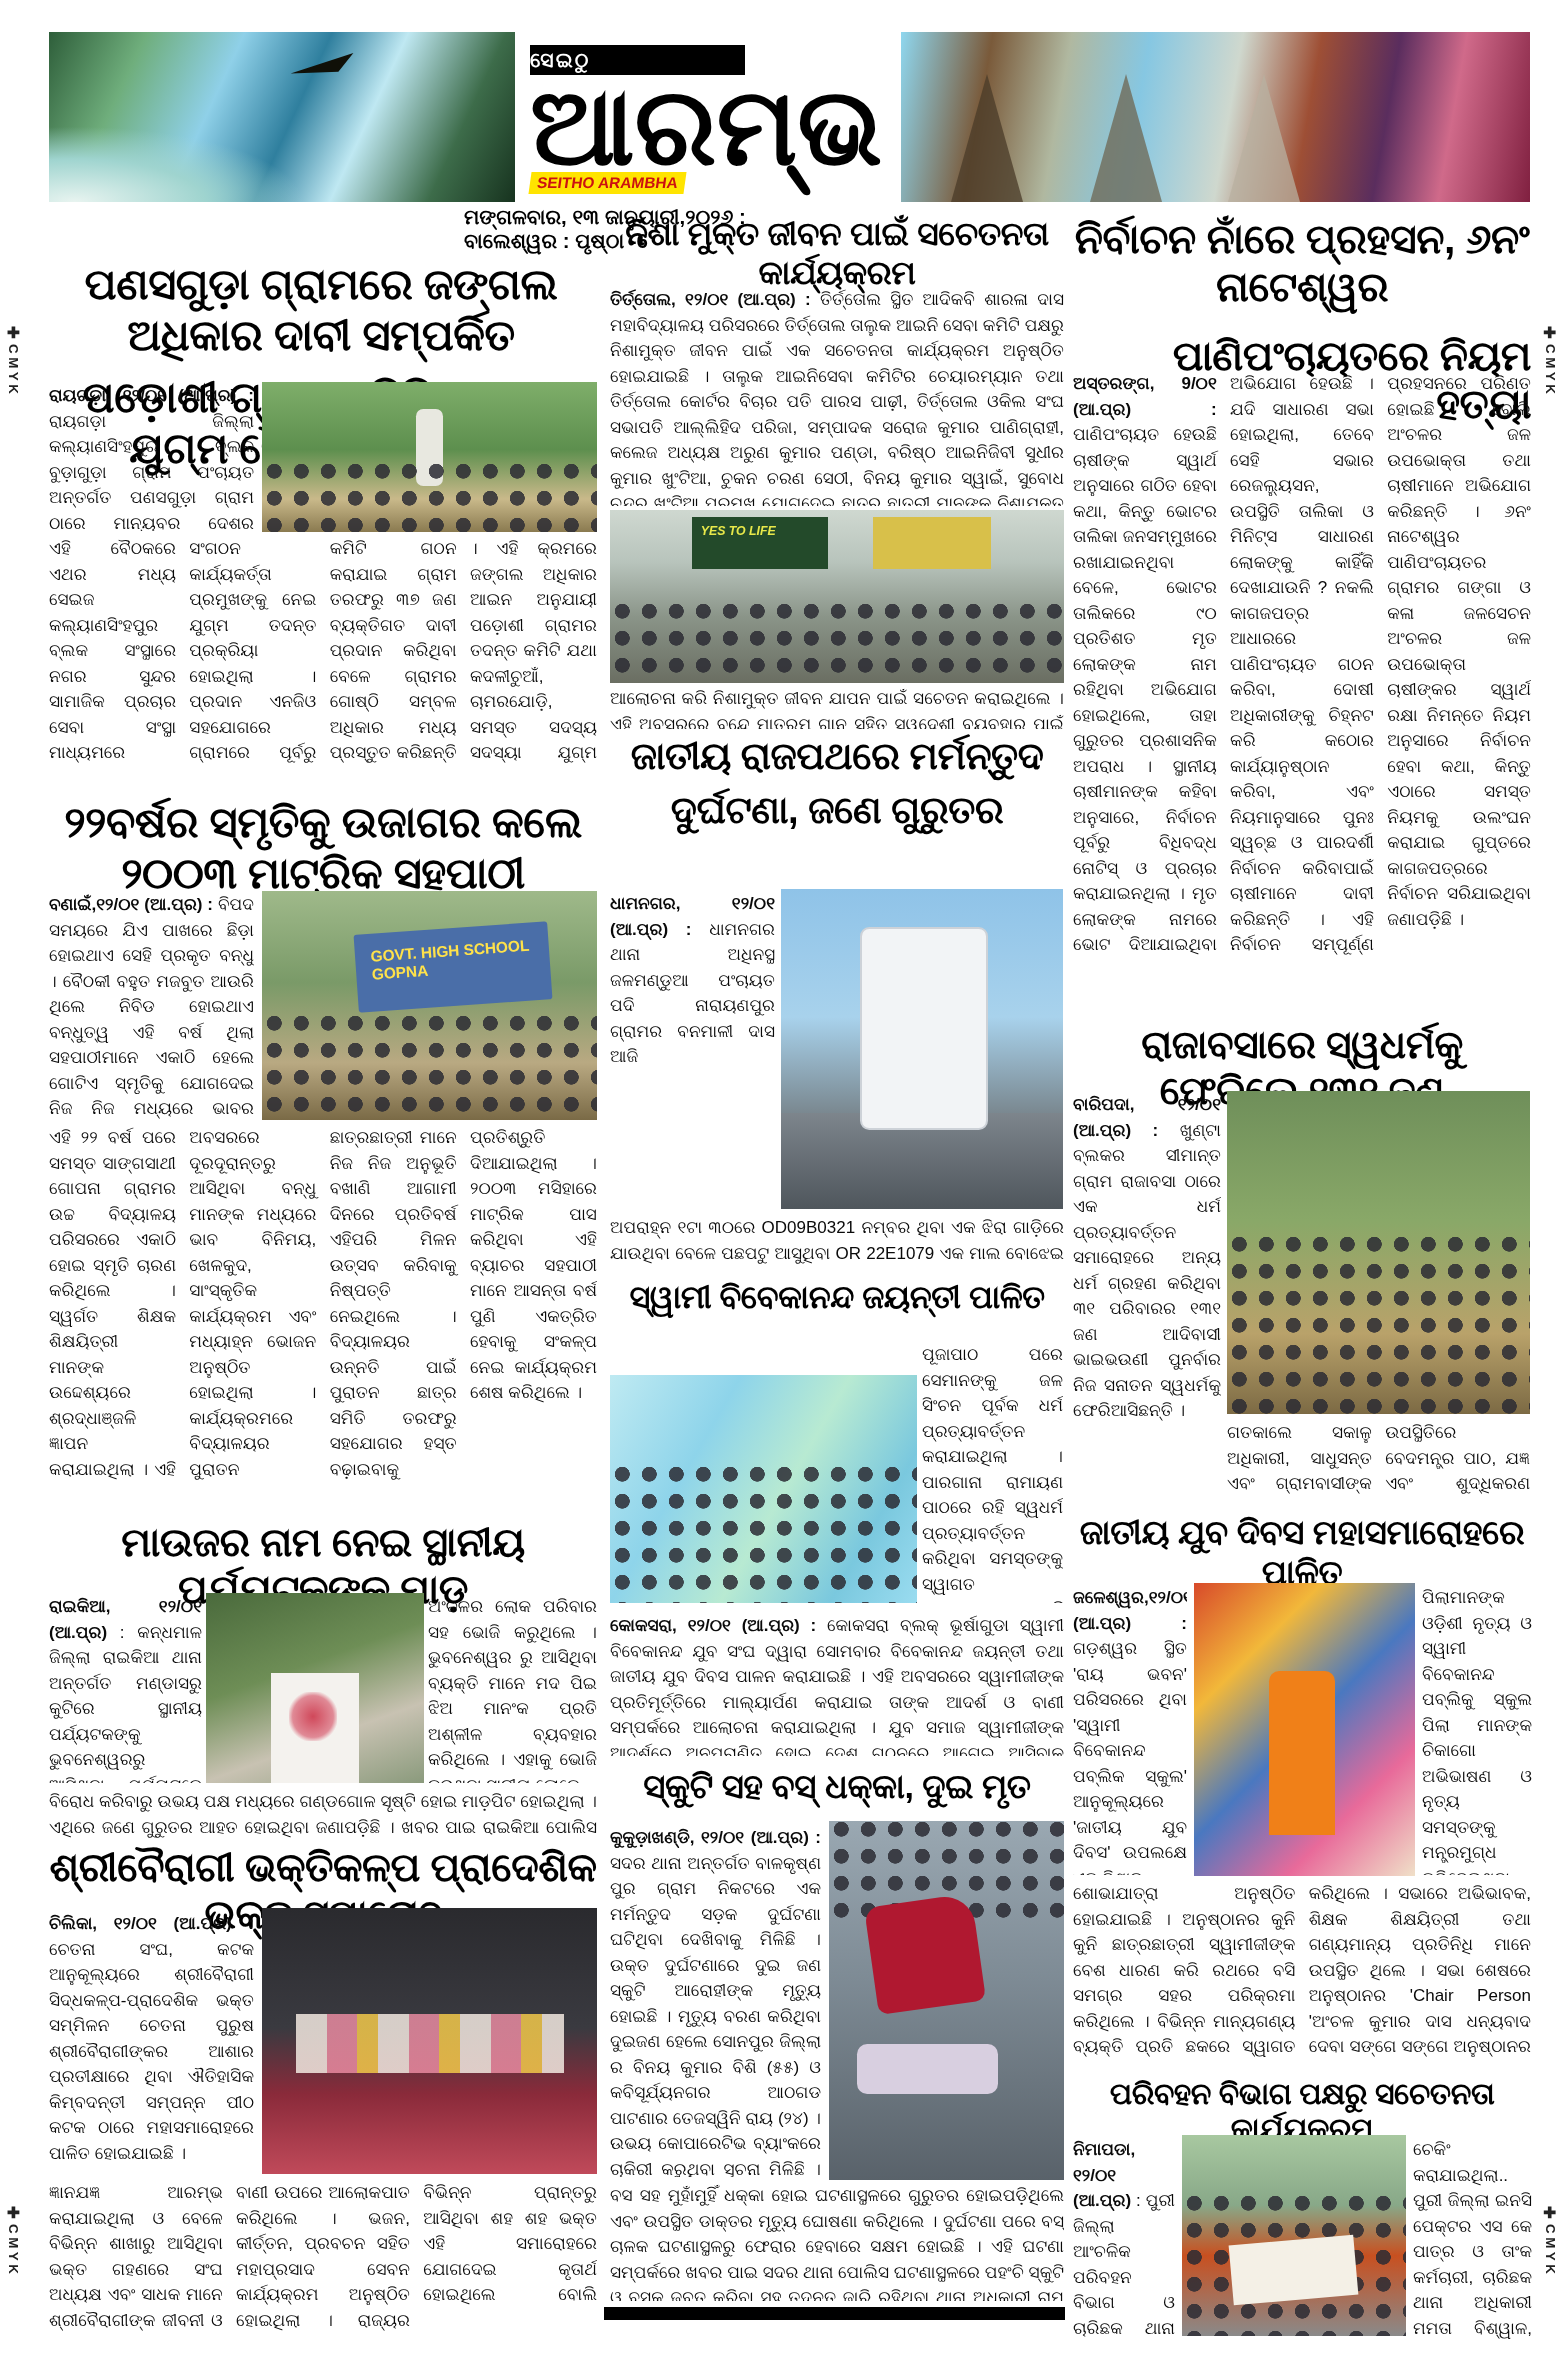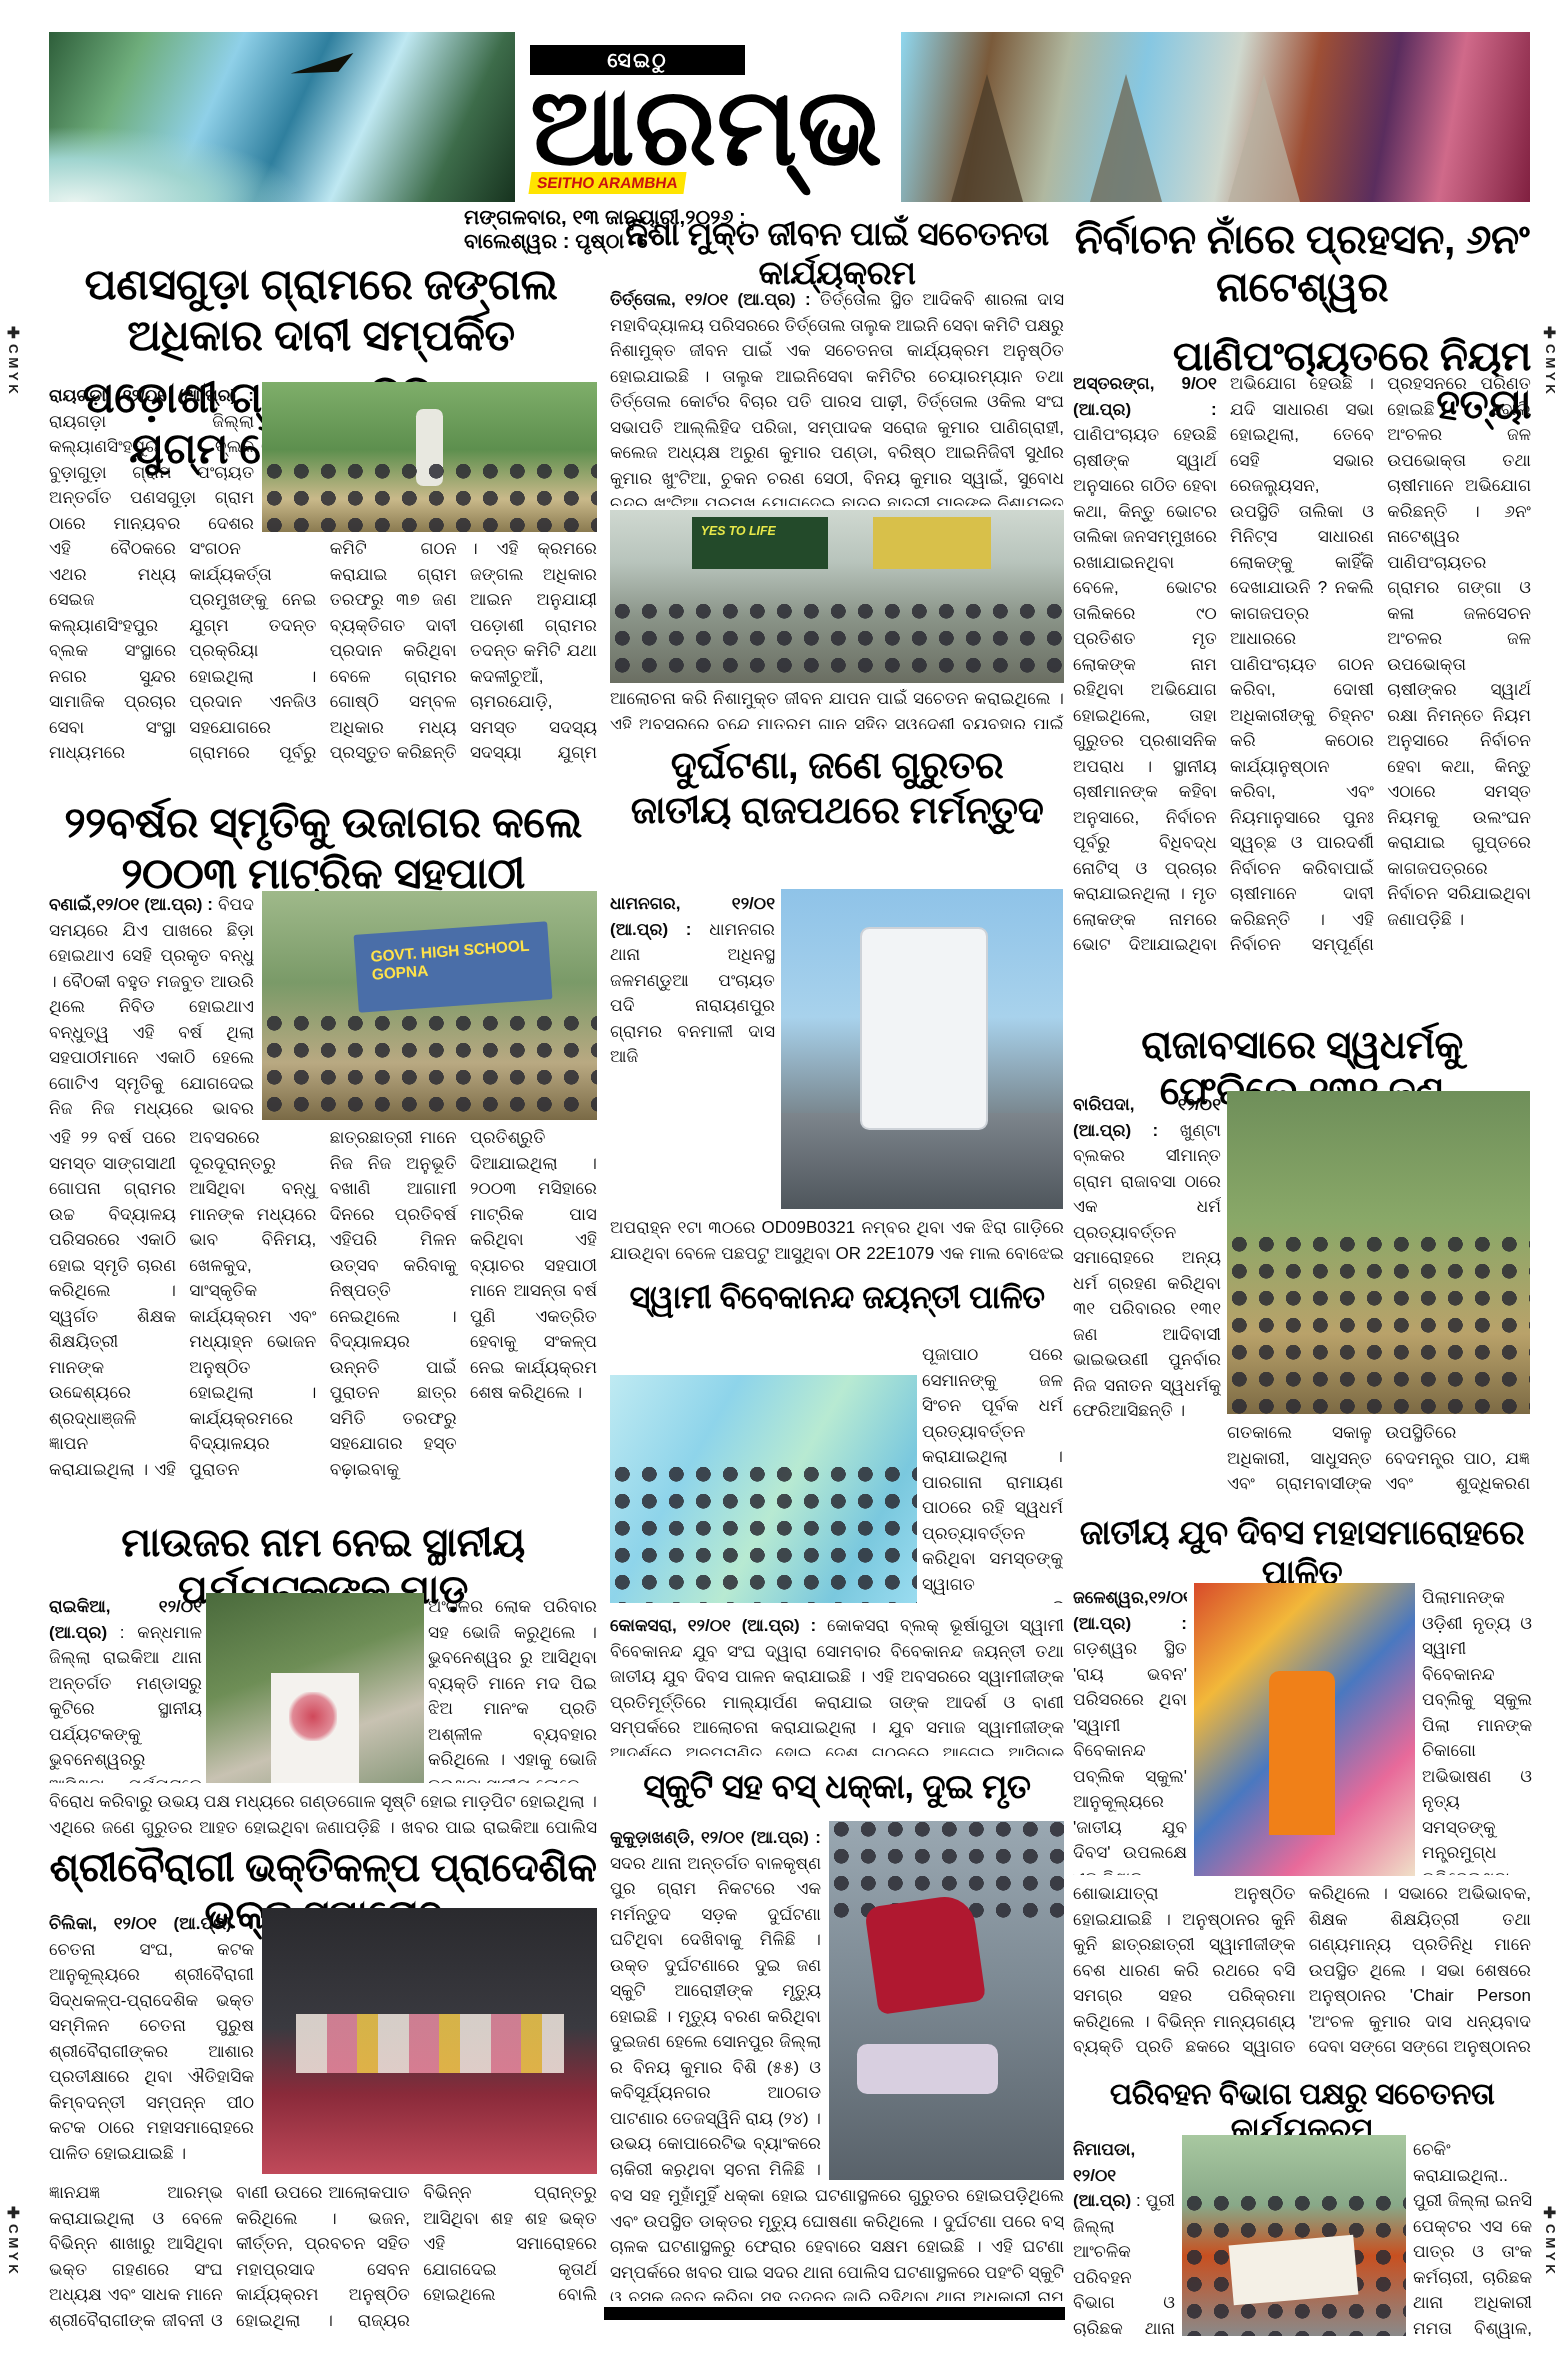--- a/index.html
+++ b/index.html
@@ -12,21 +12,21 @@
   
   .mast-photo{position:absolute;top:32px;height:170px;overflow:hidden;}
   #mastL{left:49px;width:466px;background:linear-gradient(115deg,#2e5e3a 0%,#6fae7c 18%,#8fd0e8 36%,#2f7f9e 52%,#bfe8f2 66%,#3d6c4a 84%,#17331f 100%);}
   #mastL .bird{position:absolute;left:52%;top:18%;width:0;height:0;border-left:46px solid transparent;border-right:20.5px solid transparent;border-top:13.3px solid #101008;transform:rotate(-18deg);}
   #mastL .shore{position:absolute;left:0;bottom:0;width:55%;height:45%;background:radial-gradient(ellipse at 10% 100%,#e8f4f0 0%,#9fd4cf 40%,transparent 70%);}
   #mastR{left:901px;width:629px;background:linear-gradient(100deg,#8fd7ef 0%,#7a5a3a 14%,#b0b8a0 26%,#86c7e2 38%,#cfd8ce 52%,#9e4f35 64%,#5a2d5e 76%,#d06a8a 86%,#802040 100%);}
   #mastR .temple{position:absolute;bottom:0;width:0;height:0;border-left:36px solid transparent;border-right:36px solid transparent;border-bottom:128px solid #4a3b28;opacity:.75;}
   #mastR .t1{left:8%;}
   #mastR .t2{left:30%;border-bottom-color:#6e6652;height:0;}
   #mastR .t3{left:52%;border-bottom-color:#b8b0a0;}
-  #mastHead{position:absolute;left:530px;top:45px;width:215px;text-align:center;}
+  #mastHead{position:absolute;left:530px;top:45px;width:215px;text-align:left;}
   #mastBar{background:#000;color:#fff;font-size:20.5px;font-weight:bold;padding:3.1px 0;letter-spacing:2px;}
   #mastTitle{font-size:108px;font-weight:bold;color:#000000;line-height:.95;margin-top:2px;font-family:"Liberation Serif",serif;}
   #mastTag{position:absolute;left:0px;top:127px;background:#ffe400;color:#cc1111;font-size:15.4px;font-weight:bold;padding:2px 7.2px;transform:skewX(-8deg);white-space:nowrap;}
   #mastDate{position:absolute;left:464px;top:205px;width:359px;font-size:20.5px;font-weight:bold;color:#000;}
   
   .art{position:absolute;}
   .hl{font-weight:bold;color:#000;text-align:center;line-height:1.18;letter-spacing:-0.5px;}
   .txt{font-size:17px;line-height:1.5;text-align:justify;color:#0a0a0a;}
   .txt b.dl{font-weight:bold;}
   .cols2{column-count:2;column-gap:13.3px;}
@@ -179,22 +179,22 @@
     <div class="stage"></div>
     <div class="stage2"></div>
     <span class="bnr" style="left:20%;top:8%;color:#e8e84a;font-size:12.3px;font-style:italic;">YES TO LIFE</span>
     <div class="crowd"></div>
   </div>
   <div class="art txt" style="left:610px;top:686px;width:454px;height:43px;overflow:hidden;">
     <span>ଆଲୋଚନା କରି ନିଶାମୁକ୍ତ ଜୀବନ ଯାପନ ପାଇଁ ସଚେତନ କରାଇଥିଲେ । ଏହି ଅବସରରେ ବନ୍ଦେ ମାତରମ ଗାନ ସହିତ ସ୍ୱଦେଶୀ ବ୍ୟବହାର ପାଇଁ ଶପଥ ପାଠ କରାଯାଇଥିଲା । କଲେଜ ଛାତ୍ର ଛାତ୍ରୀଙ୍କ ଦ୍ୱାରା ନାଟକ ପରିବେଷଣ କରାଯାଇଥିଲା । କାର୍ଯ୍ୟକ୍ରମକୁ କୋର୍ଟ କର୍ମଚାରୀ ଓ କଲେଜ ଅଧ୍ୟାପକ ଅଧ୍ୟାପିକା କର୍ମଚାରୀ ସଂଯୋଜନା କରିବାରେ ସକ୍ରିୟ ସହଯୋଗ କରିଥିଲେ ।</span>
   </div>
 
   <div class="art" style="left:610px;top:734px;width:454px;">
+    <div class="hl" style="font-size:38px;">ଜାତୀୟ ରାଜପଥରେ ମର୍ମନ୍ତୁଦ</div>
     <div class="hl" style="font-size:38px;margin-top:9.2px;">ଦୁର୍ଘଟଣା, ଜଣେ ଗୁରୁତର</div>
-    <div class="hl" style="font-size:38px;">ଜାତୀୟ ରାଜପଥରେ ମର୍ମନ୍ତୁଦ</div>
   </div>
   <div class="art txt" style="left:610px;top:891px;width:165px;height:318px;overflow:hidden;">
     <b class="dl">ଧାମନଗର, ୧୨/୦୧ (ଆ.ପ୍ର) :</b>
     <span>ଧାମନଗର ଥାନା ଅଧିନସ୍ଥ ଜଳମଣ୍ଡୁଆ ପଂଚାୟତ ପଦି ନାରାୟଣପୁର ଗ୍ରାମର ବନମାଳୀ ଦାସ ଆଜି</span>
   </div>
   <div id="phB2" class="ph">
     <div class="road"></div>
     <div class="amb"></div>
   </div>
   <div class="art txt" style="left:610px;top:1215px;width:454px;height:53px;overflow:hidden;">

